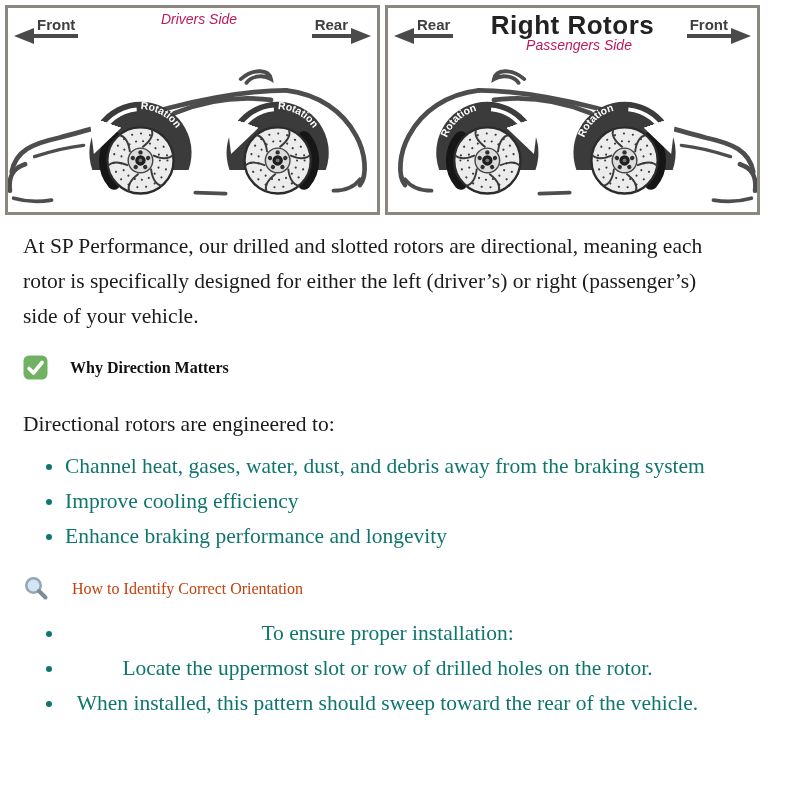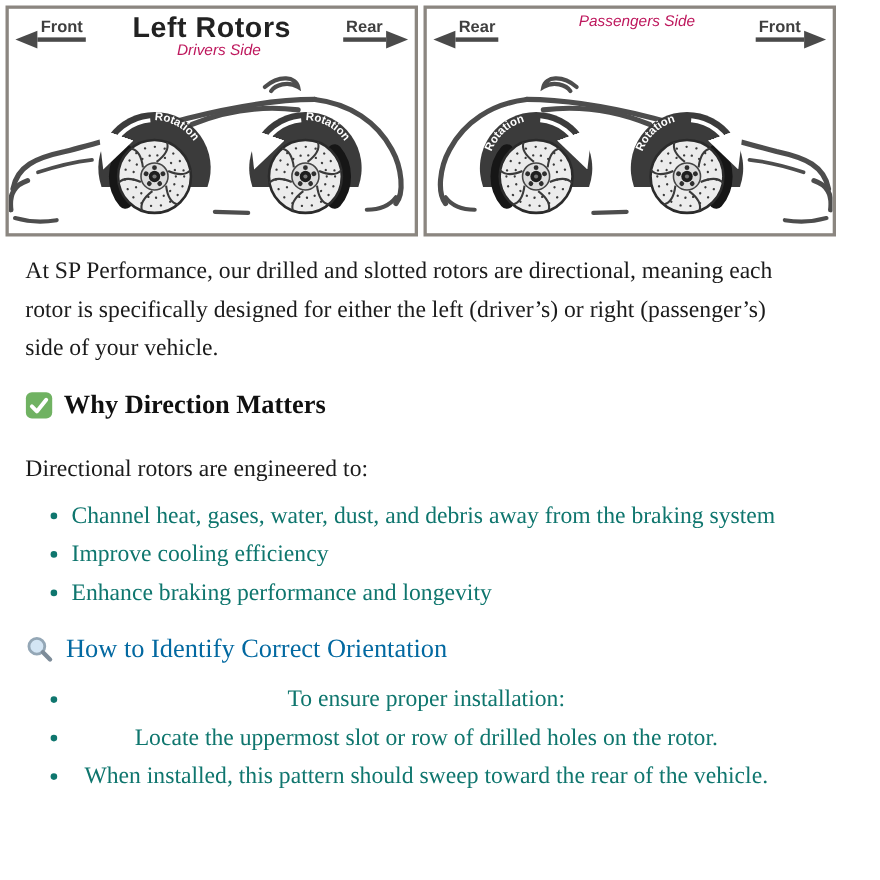--- a/index.html
+++ b/index.html
@@ -17,44 +17,43 @@
   .dir-left { left:26px; }
   .dir-right { right:26px; }
   .dir-label .tri { position:absolute; bottom:-10px; width:0; height:0; border-top:8px solid transparent; border-bottom:8px solid transparent; }
   .dir-label.arrow-left .tri { left:-20px; border-right:20px solid #4a4a4a; }
   .dir-label.arrow-right .tri { right:-20px; border-left:20px solid #4a4a4a; }
   .car-svg { position:absolute; left:0; bottom:0; width:100%; height:158px; }
 
   
   .content { padding:0 55px 0 23px; }
   .intro { margin-top:14px; font-size:21.5px; line-height:35px; max-width:705px; }
-  .sec-heading { display:flex; align-items:center; gap:10px; margin-top:21px; font-size:24px; }
+  .sec-heading { display:flex; align-items:center; gap:22px; margin-top:21px; font-size:16px; }
   .sec-heading.bold { font-weight:bold; color:#101010; }
-  .sec-heading.plain { font-weight:normal; color:#0369a1; }
+  .sec-heading.plain { font-weight:normal; color:#c2410c; }
   .sec-heading .emoji { flex:0 0 auto; display:inline-flex; }
   .lead { margin-top:27px; font-size:21.5px; line-height:35px; }
   ul.bullets { margin:7px 0 0 0; padding-left:42px; list-style:disc; }
   ul.bullets li { font-size:21.5px; line-height:35px; max-width:648px; color:#0f766e; }
   ul.bullets.second { margin-top:14px;text-align:center; }
 </style>
 </head>
 <body>
 
 <div class="page">
 
   <div class="diagram">
 
     <div class="panel">
       <div class="panel-header">
         <span class="dir-label arrow-left dir-left">
           <span class="tri"></span>
           <span>Front</span>
         </span>
         <div class="panel-titles">
-          <div class="panel-title">Left Rotors</div>
           <div class="panel-subtitle">Drivers Side</div>
         </div>
         <span class="dir-label arrow-right dir-right">
           <span>Rear</span>
           <span class="tri"></span>
         </span>
       </div>
       <svg class="car-svg" viewBox="0 0 390 158">
         <defs>
           <marker id="ahL" markerWidth="9" markerHeight="9" refX="4.5" refY="4.5" orient="auto">
@@ -145,20 +144,21 @@
       </svg>
     </div>
 
     <div class="panel">
       <div class="panel-header">
         <span class="dir-label arrow-left dir-left">
           <span class="tri"></span>
           <span>Rear</span>
         </span>
         <div class="panel-titles">
+          <div class="panel-title">Right Rotors</div>
           <div class="panel-subtitle">Passengers Side</div>
         </div>
         <span class="dir-label arrow-right dir-right">
           <span>Front</span>
           <span class="tri"></span>
         </span>
       </div>
       <svg class="car-svg" viewBox="0 0 390 158">
         <defs>
           <marker id="ahR" markerWidth="9" markerHeight="9" refX="4.5" refY="4.5" orient="auto">

